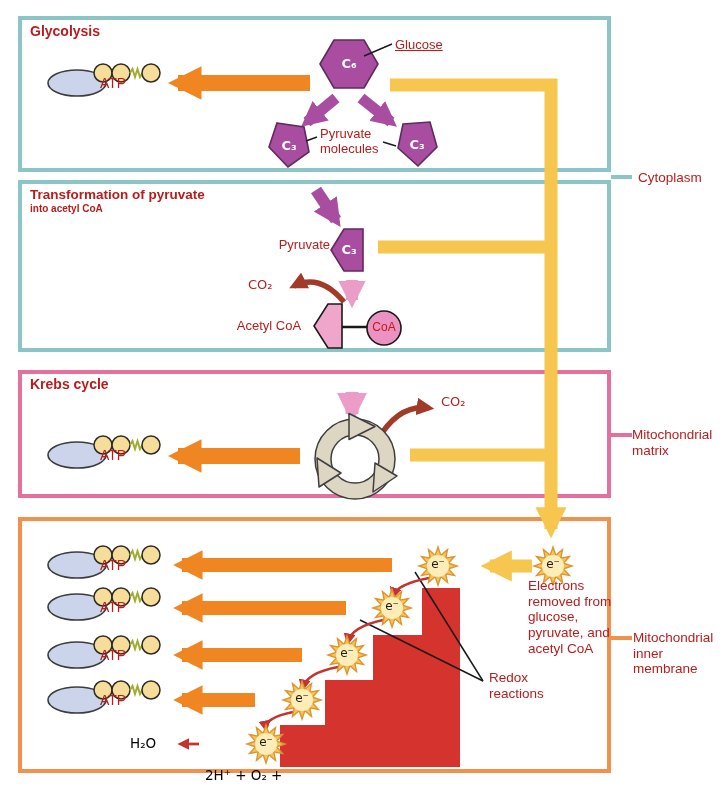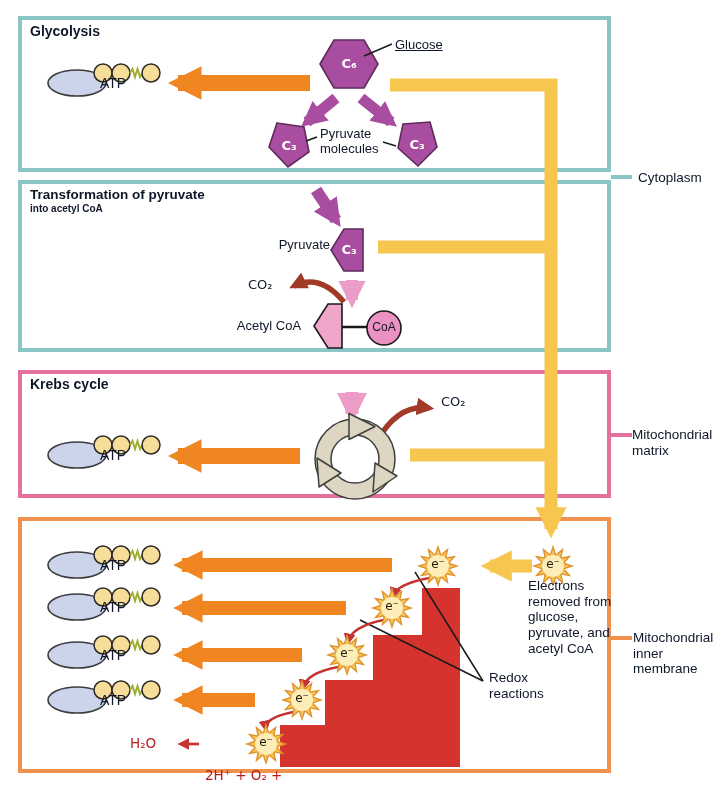--- a/index.html
+++ b/index.html
@@ -3,26 +3,26 @@
 <meta charset="utf-8">
 <style>
   html,body{margin:0;padding:0;background:#ffffff;}
   #canvas{position:relative;width:726px;height:786px;background:#fff;overflow:hidden;
           font-family:"Liberation Sans",sans-serif;}
   .box{position:absolute;box-sizing:border-box;background:transparent;}
   .box.teal{border:4px solid #8cc5c6;}
   .box.pink{border:4px solid #e4709d;}
   .box.orange{border:4px solid #f0924d;}
   svg.overlay{position:absolute;left:0;top:0;}
-  .lbl{position:absolute;color:#0f172a;font-size:13px;line-height:1.16;white-space:nowrap;}
+  .lbl{position:absolute;color:#b91c1c;font-size:13px;line-height:1.16;white-space:nowrap;}
   .ttl{font-weight:bold;font-size:14px;}
   .wrap{white-space:normal;}
   .sym{font-family:"DejaVu Sans",sans-serif;}
   .shape-lbl{font-weight:bold;color:#ffffff;text-align:center;}
-  .red-txt{color:#b91c1c;font-size:13.5px;}
+  .red-txt{color:#000000;font-size:13.5px;}
   .atp-txt{font-size:14px;text-align:center;width:56px;padding-left:36px;}
   .e-txt{font-size:12px;text-align:center;width:24px;color:#221a06;}
   .side-lbl{font-size:13.5px;}
 </style>
 </head>
 <body>
 
 <div id="canvas">
 
   <div class="box teal" style="left:18px;top:16px;width:593px;height:156px;"></div>

